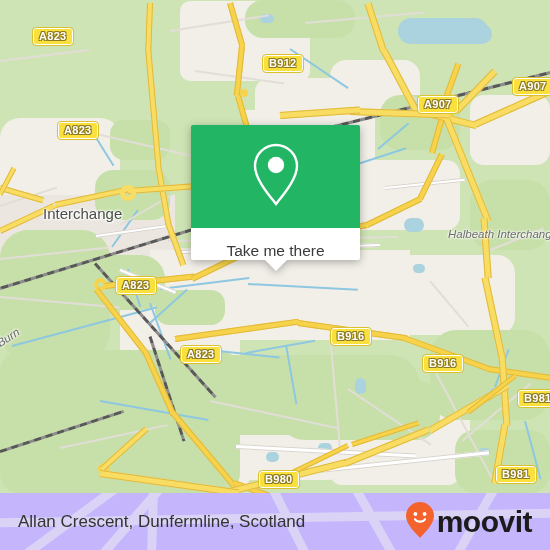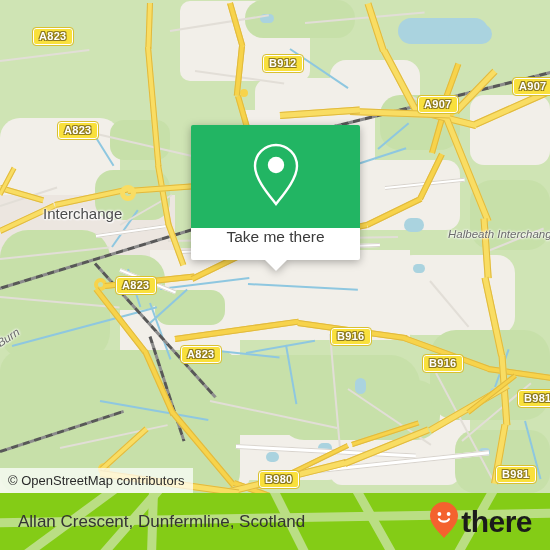--- a/index.html
+++ b/index.html
@@ -110,36 +110,36 @@
   }
   #popup-body {
     height: 103px;
     background: #22b563;
     border-radius: 2px 2px 0 0;
     display: flex; align-items: center; justify-content: center;
   }
   #popup-cta {
     height: 32px; background: #ffffff;
     border-radius: 0 0 2px 2px;
-    display: flex; align-items: flex-start; justify-content: center;
+    display: flex; align-items: flex-end; justify-content: center;
     color: #3a3a3a; font-size: 15.5px;
   }
   #popup-tail {
     position: absolute; left: 50%; top: 135px;
     width: 0; height: 0; margin-left: -11px;
     border-left: 11px solid transparent;
     border-right: 11px solid transparent;
     border-top: 11px solid #ffffff;
   }
 
   
   #footer {
     position: absolute; left: 0; top: 493px;
     width: 550px; height: 57px;
-    background: #84cc16;
+    background: #c4b5fd;
     overflow: hidden;
   }
   #footer-watermark {
     position: absolute; left: 0; top: -40px;
     width: 550px; height: 140px;
     opacity: .5;
   }
   #footer-title {
     position: absolute; left: 18px; top: 50%;
     transform: translateY(-50%);
@@ -351,23 +351,20 @@
         <div class="shield" style="left: 513px; top: 78px;">A907</div>
         <div class="shield" style="left: 116px; top: 277px;">A823</div>
         <div class="shield" style="left: 181px; top: 346px;">A823</div>
         <div class="shield" style="left: 331px; top: 328px;">B916</div>
         <div class="shield" style="left: 423px; top: 355px;">B916</div>
         <div class="shield" style="left: 518px; top: 390px;">B981</div>
         <div class="shield" style="left: 259px; top: 471px;">B980</div>
         <div class="shield" style="left: 496px; top: 466px;">B981</div>
       </div>
 
-    <div id="attribution">
-      <span>© OpenStreetMap contributors</span>
-    </div>
   </div>
 
   <div id="popup">
     <div id="popup-body">
       <span>
         <svg width="54" height="68" viewBox="0 0 54 68" aria-hidden="true">
           <path d="M27 4 C15.4 4 6 13.4 6 25 C6 38 20 54 27 63 C34 54 48 38 48 25 C48 13.4 38.6 4 27 4 Z" fill="none" stroke="#ffffff" stroke-width="2.4"></path>
           <circle cx="27" cy="24" r="8.2" fill="#ffffff"></circle>
         </svg>
       </span>
@@ -393,17 +390,17 @@
     <div id="footer-title">Allan Crescent, Dunfermline, Scotland</div>
     <div id="footer-logo">
       <span>
         <svg width="30" height="38" viewBox="0 0 30 38" aria-hidden="true">
           <path d="M15 1 C7.3 1 1 7.3 1 15 C1 24 12 33 15 37 C18 33 29 24 29 15 C29 7.3 22.7 1 15 1 Z" fill="#f4622e"></path>
           <circle cx="10.4" cy="13" r="1.9" fill="#ffffff"></circle>
           <circle cx="19.6" cy="13" r="1.9" fill="#ffffff"></circle>
           <path d="M10 18.2 C12 21.4 18 21.4 20 18.2" stroke="#ffffff" stroke-width="2.1" fill="none" stroke-linecap="round"></path>
         </svg>
       </span>
-      <span id="logo-text">there</span>
+      <span id="logo-text">moovit</span>
     </div>
   </div>
 
 </div>
 
 </body></html>

